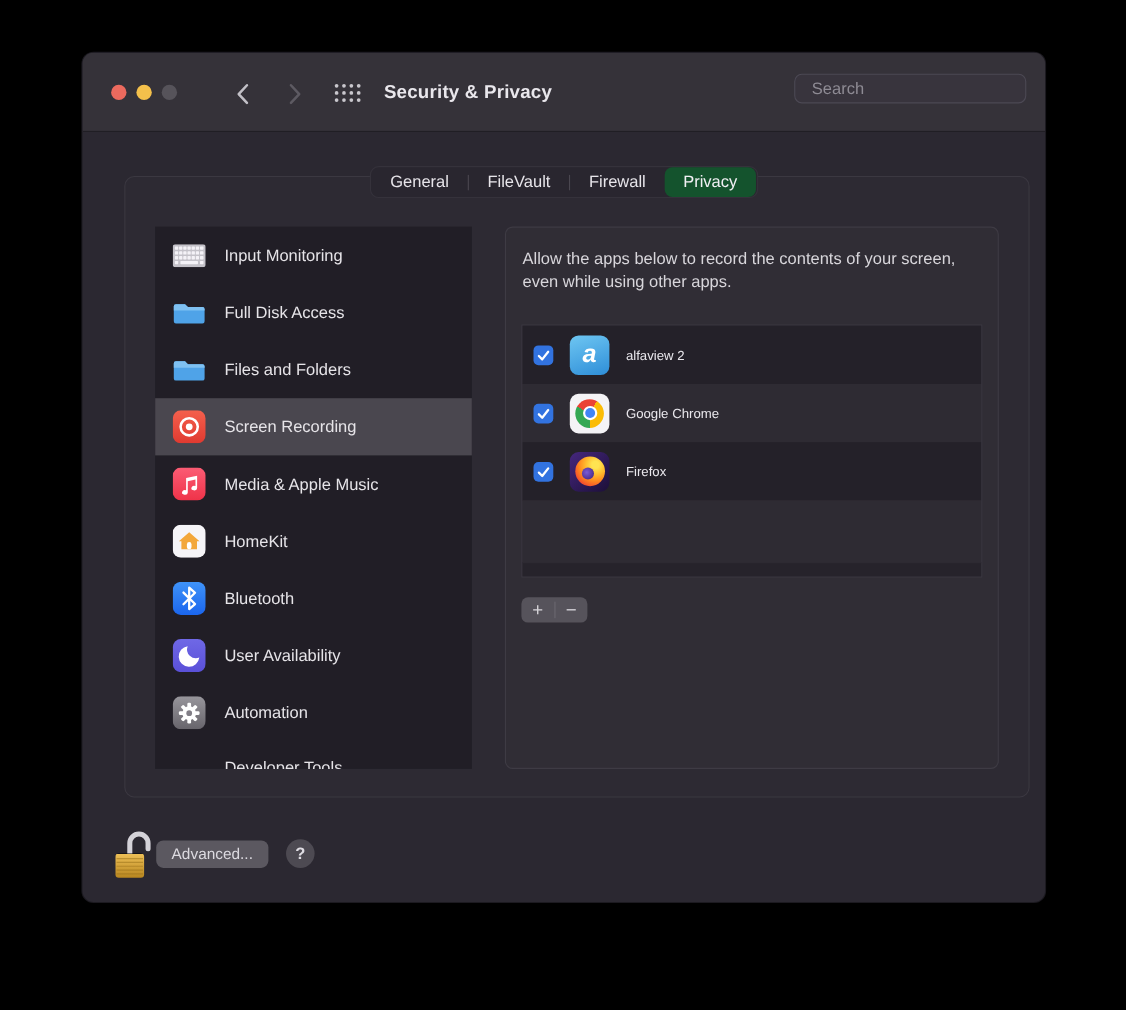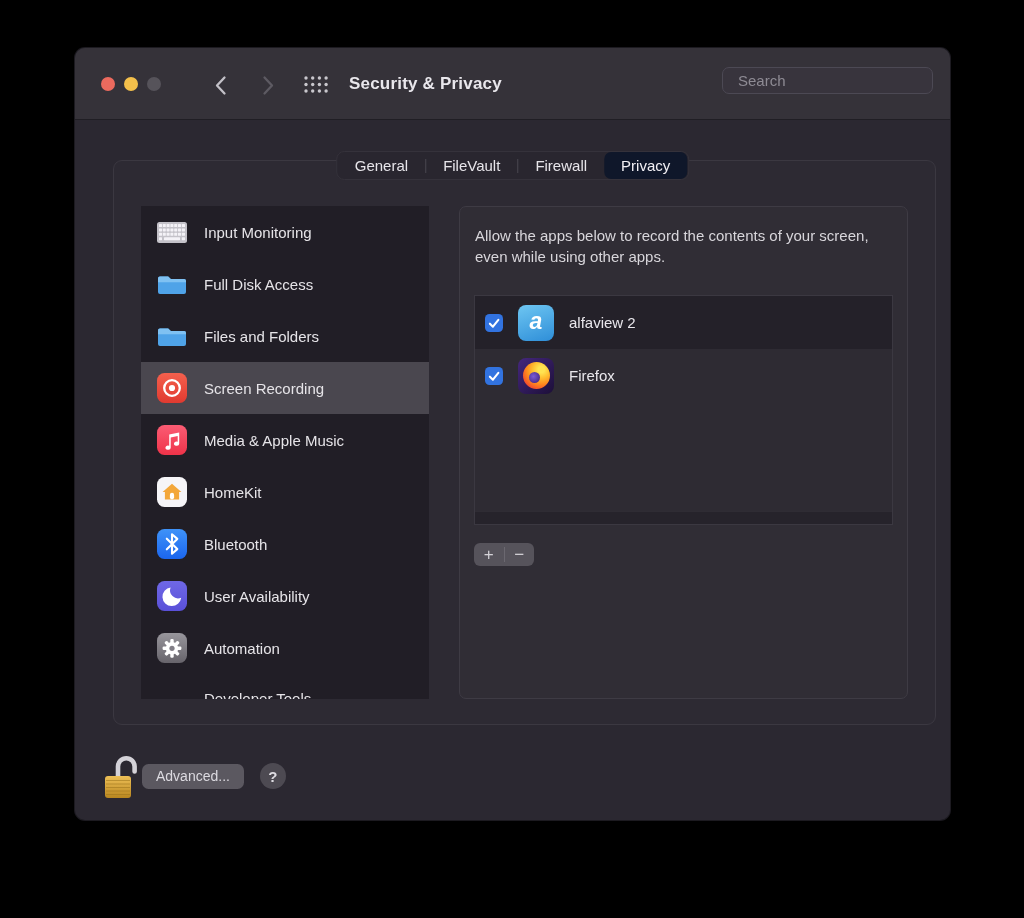--- a/index.html
+++ b/index.html
@@ -27,21 +27,21 @@
   .search input { flex:1; border:0; outline:0; background:transparent; font-size:15px;
                   color:#e6e4ea; font-family:"Liberation Sans",sans-serif; }
   .search input::placeholder { color:#8e8b94; }
 
   
   .tabs { position:absolute; top:103px; left:50%; transform:translateX(-50%);
           display:flex; align-items:center; height:29px; background:#29262f;
           border:1px solid #35323b; border-radius:8px; z-index:6; padding:0 1px; }
   .tab { height:27px; padding:0 17px; display:flex; align-items:center; font-size:15px;
          color:#e7e5ea; border-radius:7px; white-space:nowrap; }
-  .tab.selected { background:#0f172a; color:#f2f0f5; }
+  .tab.selected { background:#14532d; color:#f2f0f5; }
   .tab-sep { width:1px; height:14px; background:#4a4750; }
 
   
   .panel { position:absolute; left:38px; top:112px; width:823px; height:565px;
            background:#2d2a33; border:1px solid #3b3841; border-radius:9px; }
 
   
   .sidebar { position:absolute; left:27px; top:45px; width:288px; height:493px;
              background:#211e26; overflow:hidden; }
   .side-row { height:52px; display:flex; align-items:center; padding-left:16px; gap:17px; }
@@ -52,21 +52,21 @@
 
   
   .rightbox { position:absolute; left:345px; top:45px; width:449px; height:493px;
               background:#302d35; border:1px solid #3e3b44; border-radius:7px; }
   .desc { position:absolute; left:15px; top:18px; width:422px; font-size:15px;
           line-height:1.42; color:#d8d6db; }
   .applist { position:absolute; left:14px; top:88px; width:419px; height:230px;
              border:1px solid #3b3841; display:flex; flex-direction:column; }
   .app-row { height:53px; flex:0 0 53px; display:flex; align-items:center; padding-left:10px; gap:15px; background:#242129; }
   .app-row:nth-child(even) { background:#2e2b33; }
-  .app-row .label { font-size:15px; color:#e9e7ec; }
+  .app-row .label { font-size:12px; color:#e9e7ec; }
   .list-filler { flex:1; background:#2e2b33; }
   .list-strip { flex:0 0 13px; background:#26232b; border-top:1px solid #2f2c34; }
 
   .cb { width:18px; height:18px; border-radius:4.5px; background:#3273e0; display:grid; place-items:center; }
 
   .tile36 { width:36px; height:36px; border-radius:8px; display:grid; place-items:center; position:relative; overflow:hidden; }
   .av-tile { background:linear-gradient(160deg,#6ec6f2 0%,#2e8ed8 100%); }
   .av-a { color:#fff; font-style:italic; font-weight:bold; font-size:23px; line-height:1; transform:translateY(-1px); }
   .chrome-tile { background:#f4f3f6; }
   .chrome-ball { width:26px; height:26px; border-radius:50%;
@@ -332,20 +332,35 @@
               <svg width="14" height="14" viewBox="0 0 17 17">
                 <polyline points="3.5,9.3 7.2,13 13.8,4.6" fill="none" stroke="#fff" stroke-width="2.5" stroke-linecap="round" stroke-linejoin="round"></polyline>
               </svg>
             </span>
             <span class="tile36 av-tile">
                 <span class="av-a">a</span>
               </span>
             <span class="label">alfaview 2</span>
           </div>
 
+          <div class="app-row">
+            <span class="cb">
+              <svg width="14" height="14" viewBox="0 0 17 17">
+                <polyline points="3.5,9.3 7.2,13 13.8,4.6" fill="none" stroke="#fff" stroke-width="2.5" stroke-linecap="round" stroke-linejoin="round"></polyline>
+              </svg>
+            </span>
+            <span class="tile36 chrome-tile">
+              <span class="chrome-ball">
+                  <span class="chrome-hub">
+                    <span class="chrome-core"></span>
+                  </span>
+                </span>
+            </span>
+            <span class="label">Google Chrome</span>
+          </div>
 
           <div class="app-row">
             <span class="cb">
               <svg width="14" height="14" viewBox="0 0 17 17">
                 <polyline points="3.5,9.3 7.2,13 13.8,4.6" fill="none" stroke="#fff" stroke-width="2.5" stroke-linecap="round" stroke-linejoin="round"></polyline>
               </svg>
             </span>
             <span class="tile36 ff-tile">
               <span class="ff-ball">
                   <span class="ff-core"></span>

